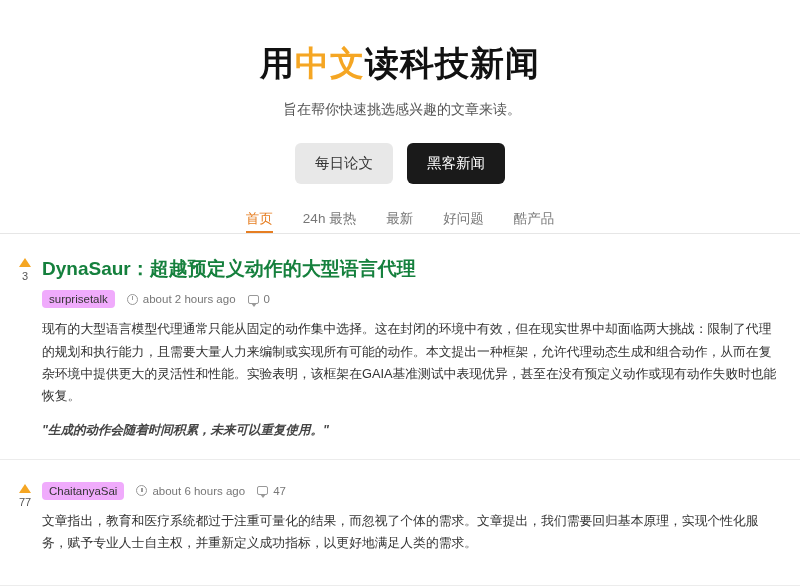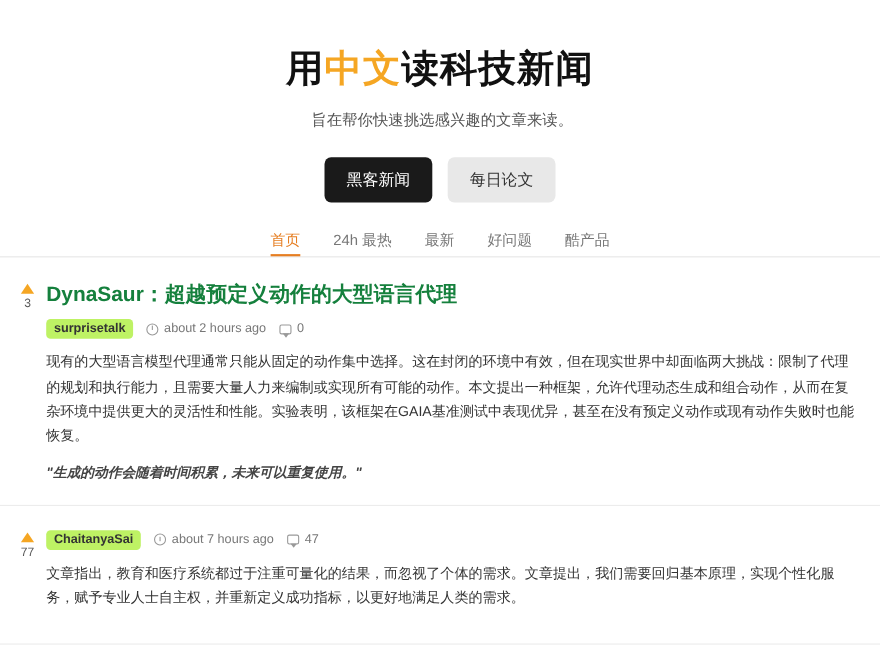--- a/index.html
+++ b/index.html
@@ -129,24 +129,24 @@
   .meta-row {
     display: flex;
     align-items: center;
     gap: 12px;
     margin-bottom: 10px;
     font-size: 11.5px;
     color: #666666;
     flex-wrap: wrap;
   }
   .author-chip {
-    background: #bef264;
+    background: #f0abfc;
     border-radius: 4px;
     padding: 3px 7px;
-    font-weight: bold;
+    font-weight: normal;
     font-size: 11.5px;
     color: #333333;
     cursor: pointer;
   }
   .meta-item {
     display: inline-flex;
     align-items: center;
     gap: 5px;
     color: #777777;
   }
@@ -204,22 +204,22 @@
 </head>
 <body>
 
 <div class="page">
 
   <div class="header">
     <h1 class="site-title"><span>用</span><span class="accent">中文</span><span>读科技新闻</span></h1>
     <p class="tagline">旨在帮你快速挑选感兴趣的文章来读。</p>
 
     <div class="source-toggle">
+      <button class="source-btn inactive">每日论文</button>
       <button class="source-btn active">黑客新闻</button>
-      <button class="source-btn inactive">每日论文</button>
     </div>
 
     <nav class="nav-tabs">
       <span class="nav-tab active">首页</span>
       <span class="nav-tab">24h 最热</span>
       <span class="nav-tab">最新</span>
       <span class="nav-tab">好问题</span>
       <span class="nav-tab">酷产品</span>
     </nav>
     <hr class="divider">
@@ -253,21 +253,21 @@
     <article class="story">
       <div class="score-col">
         <span class="up-arrow"></span>
         <span class="score">77</span>
       </div>
       <div class="story-body">
         <div class="meta-row">
           <span class="author-chip">ChaitanyaSai</span>
           <span class="meta-item">
             <span class="clock-icon"></span>
-            <span>about 7 hours ago</span>
+            <span>about 6 hours ago</span>
           </span>
           <span class="meta-item">
             <span class="comment-icon"></span>
             <span>47</span>
           </span>
         </div>
         <p class="summary">文章指出，教育和医疗系统都过于注重可量化的结果，而忽视了个体的需求。文章提出，我们需要回归基本原理，实现个性化服务，赋予专业人士自主权，并重新定义成功指标，以更好地满足人类的需求。</p>
 
       </div>
     </article>

